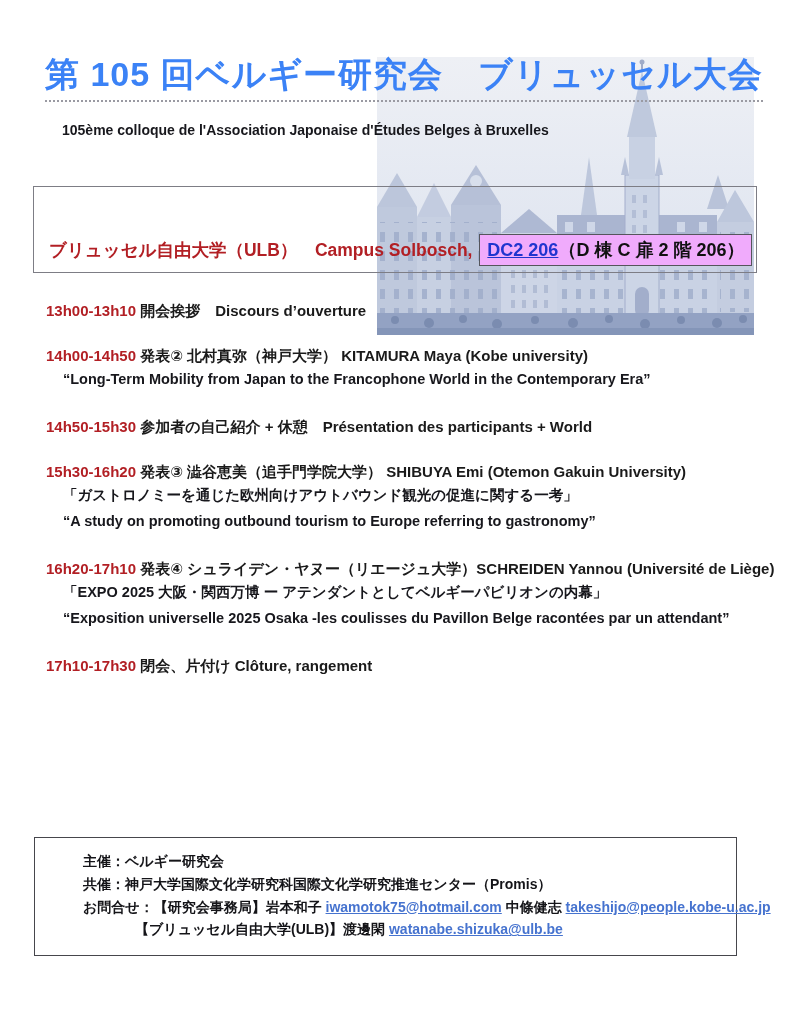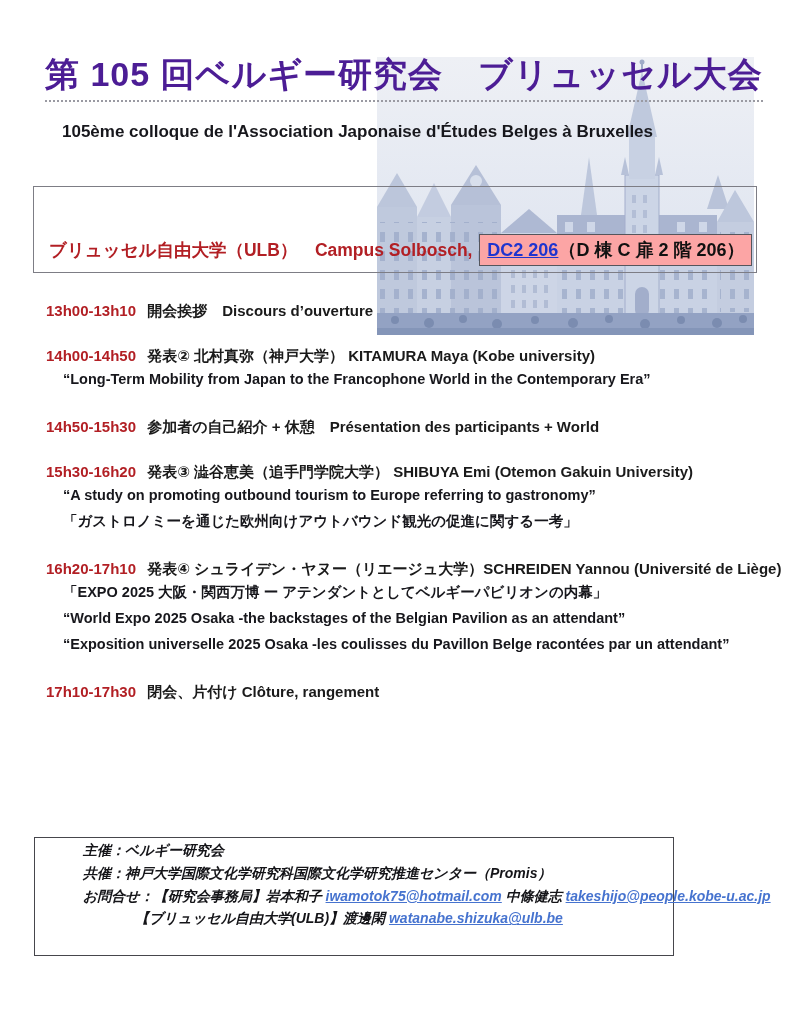--- a/index.html
+++ b/index.html
@@ -6,55 +6,55 @@
   html,body { background:#ffffff; }
   #page {
     position:relative; width:791px; height:1024px; background:#fff; overflow:hidden;
     font-family:"Liberation Sans","DejaVu Sans",sans-serif; font-weight:bold; color:#1a1a1a;
   }
   
   .photo { position:absolute; left:377px; top:57px; width:377px; height:278px; z-index:0; }
   
   .title {
     position:absolute; left:45px; top:52px; z-index:2;
-    font-size:34px; line-height:44px; letter-spacing:1px; color:#4c1d95;
+    font-size:34px; line-height:44px; letter-spacing:1px; color:#3b82f6;
     white-space:nowrap; padding-bottom:4px; border-bottom:2px dotted #9a9aa2;
   }
   .subtitle {
     position:absolute; left:62px; top:122px; z-index:2;
-    font-size:17px; color:#17171c; white-space:nowrap;text-align:right;
+    font-size:14px; color:#17171c; white-space:nowrap;text-align:right;
   }
   
   .info-box {
     position:absolute; left:33px; top:186px; width:724px; height:87px; z-index:2;
     border:1px solid #7d7d85;
   }
   .info-datetime {
     position:absolute; left:15px; top:7px; font-size:23px; white-space:nowrap;
     color:var(--accent-red,#b21f24);
   }
   .info-venue-line { position:absolute; left:15px; top:47px; font-size:17.5px; white-space:nowrap; }
   .info-venue-prefix { color:var(--accent-red,#b21f24); }
   .room-box {
-    display:inline-block; background:#fca5a5; border:1px solid #55555c;
+    display:inline-block; background:#f0abfc; border:1px solid #55555c;
     padding:3px 7px 3px 7px; font-size:18px; margin-left:2px;
   }
   .room-link { color:var(--room-link-blue,#1f35cf); text-decoration:underline; }
   .room-detail { color:#111; }
   
   .schedule { position:absolute; left:46px; top:300px; width:730px; z-index:1; }
   .s-row { margin-bottom:24px; }
   .s-row:nth-child(6) { margin-bottom:14px; }
   .s-main { font-size:15px; line-height:21px; white-space:nowrap; }
-  .s-time { color:var(--accent-red,#b21f24); margin-right:7px; }
+  .s-time { color:var(--accent-red,#b21f24); }
   .s-sub { font-size:14.5px; line-height:26px; padding-left:17px; white-space:nowrap; color:#17171c; }
   
   .footer-box {
-    position:absolute; left:34px; top:837px; width:640px; height:119px; z-index:2;
-    border:1px solid #46464c; padding-top:1px;font-style:italic;
+    position:absolute; left:34px; top:837px; width:703px; height:119px; z-index:2;
+    border:1px solid #46464c; padding-top:12px;
   }
   .f-line { padding-left:48px; font-size:14px; line-height:22.8px; white-space:nowrap; color:#141418; }
   .f-line.indent { padding-left:100px; }
   .f-link { color:var(--email-link-blue,#4673cf); text-decoration:underline; }
 </style>
 </head>
 <body>
 
 <div id="page">
 
@@ -146,27 +146,26 @@
       </div>
       <div class="s-row">
         <div class="s-main"><span class="s-time">14h00-14h50 </span><span class="s-text">発表② 北村真弥（神戸大学） KITAMURA Maya (Kobe university)</span></div>
         <div class="s-sub">“Long-Term Mobility from Japan to the Francophone World in the Contemporary Era”</div>
       </div>
       <div class="s-row">
         <div class="s-main"><span class="s-time">14h50-15h30 </span><span class="s-text">参加者の自己紹介 + 休憩　Présentation des participants + World</span></div>
       </div>
       <div class="s-row">
         <div class="s-main"><span class="s-time">15h30-16h20 </span><span class="s-text">発表③ 澁谷恵美（追手門学院大学） SHIBUYA Emi (Otemon Gakuin University)</span></div>
+        <div class="s-sub">「ガストロノミーを通じた欧州向けアウトバウンド観光の促進に関する一考」</div>
         <div class="s-sub">“A study on promoting outbound tourism to Europe referring to gastronomy”</div>
-        <div class="s-sub">「ガストロノミーを通じた欧州向けアウトバウンド観光の促進に関する一考」</div>
       </div>
       <div class="s-row">
         <div class="s-main"><span class="s-time">16h20-17h10 </span><span class="s-text">発表④ シュライデン・ヤヌー（リエージュ大学）SCHREIDEN Yannou (Université de Liège)</span></div>
         <div class="s-sub">「EXPO 2025 大阪・関西万博 ー アテンダントとしてベルギーパビリオンの内幕」</div>
-        <div class="s-sub">“World Expo 2025 Osaka -the backstages of the Belgian Pavilion as an attendant”</div>
         <div class="s-sub">“Exposition universelle 2025 Osaka -les coulisses du Pavillon Belge racontées par un attendant”</div>
       </div>
       <div class="s-row">
         <div class="s-main"><span class="s-time">17h10-17h30 </span><span class="s-text">閉会、片付け Clôture, rangement</span></div>
       </div>
     </div>
 
   <div class="footer-box">
       <div class="f-line"><span class="f-text">主催：ベルギー研究会</span></div>
       <div class="f-line"><span class="f-text">共催：神戸大学国際文化学研究科国際文化学研究推進センター（Promis）</span></div>

